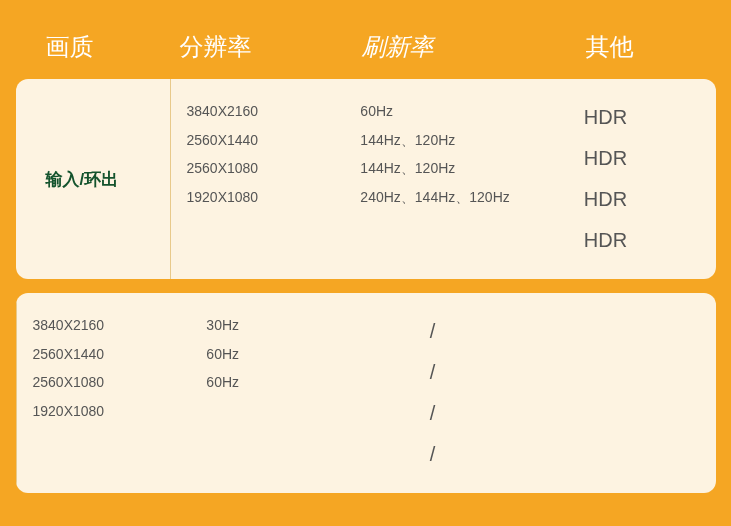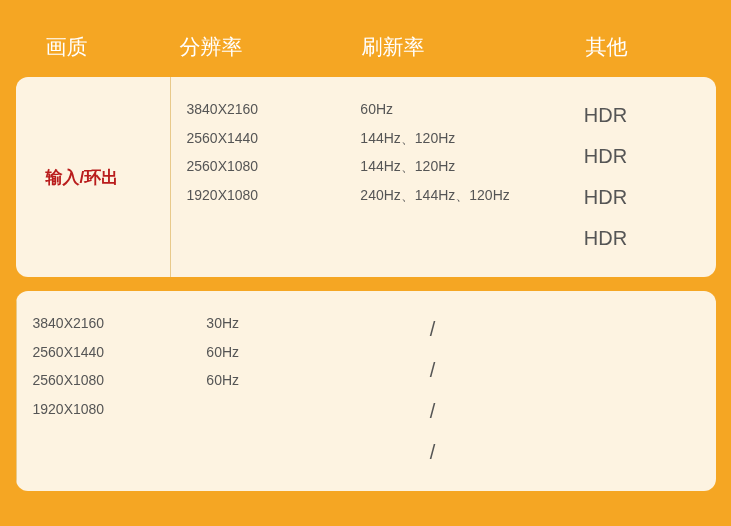--- a/index.html
+++ b/index.html
@@ -26,28 +26,28 @@
 
     
     .header-row {
       display: flex;
       width: 100%;
       padding: 12px 0 16px 0;
     }
 
     .header-cell {
       color: #fff;
-      font-size: 21px;
+      font-size: 24px;
       font-weight: 500;
       text-align: left;
     }
 
     .col-quality { width: 22%; padding-left: 30px; }
     .col-resolution { width: 26%; padding-left: 10px; }
-    .col-refresh { width: 32%; padding-left: 10px; }
+    .col-refresh { width: 32%; padding-left: 10px; font-style: italic; }
     .col-other { width: 20%; padding-left: 10px; }
 
     
     .data-section {
       background: #fdf3e1;
       border-radius: 12px;
       margin-bottom: 14px;
       overflow: hidden;
     }
 
@@ -59,21 +59,21 @@
 
     .left-col {
       width: 22%;
       display: flex;
       align-items: center;
       justify-content: flex-start;
       padding: 18px 0 18px 30px;
     }
 
     .left-col-label {
-      color: #b91c1c;
+      color: #14532d;
       font-size: 17px;
       font-weight: 600;
     }
 
     .right-cols {
       width: 78%;
       border-left: 1.5px solid #e8c98a;
       padding: 18px 0;
       display: flex;
     }

